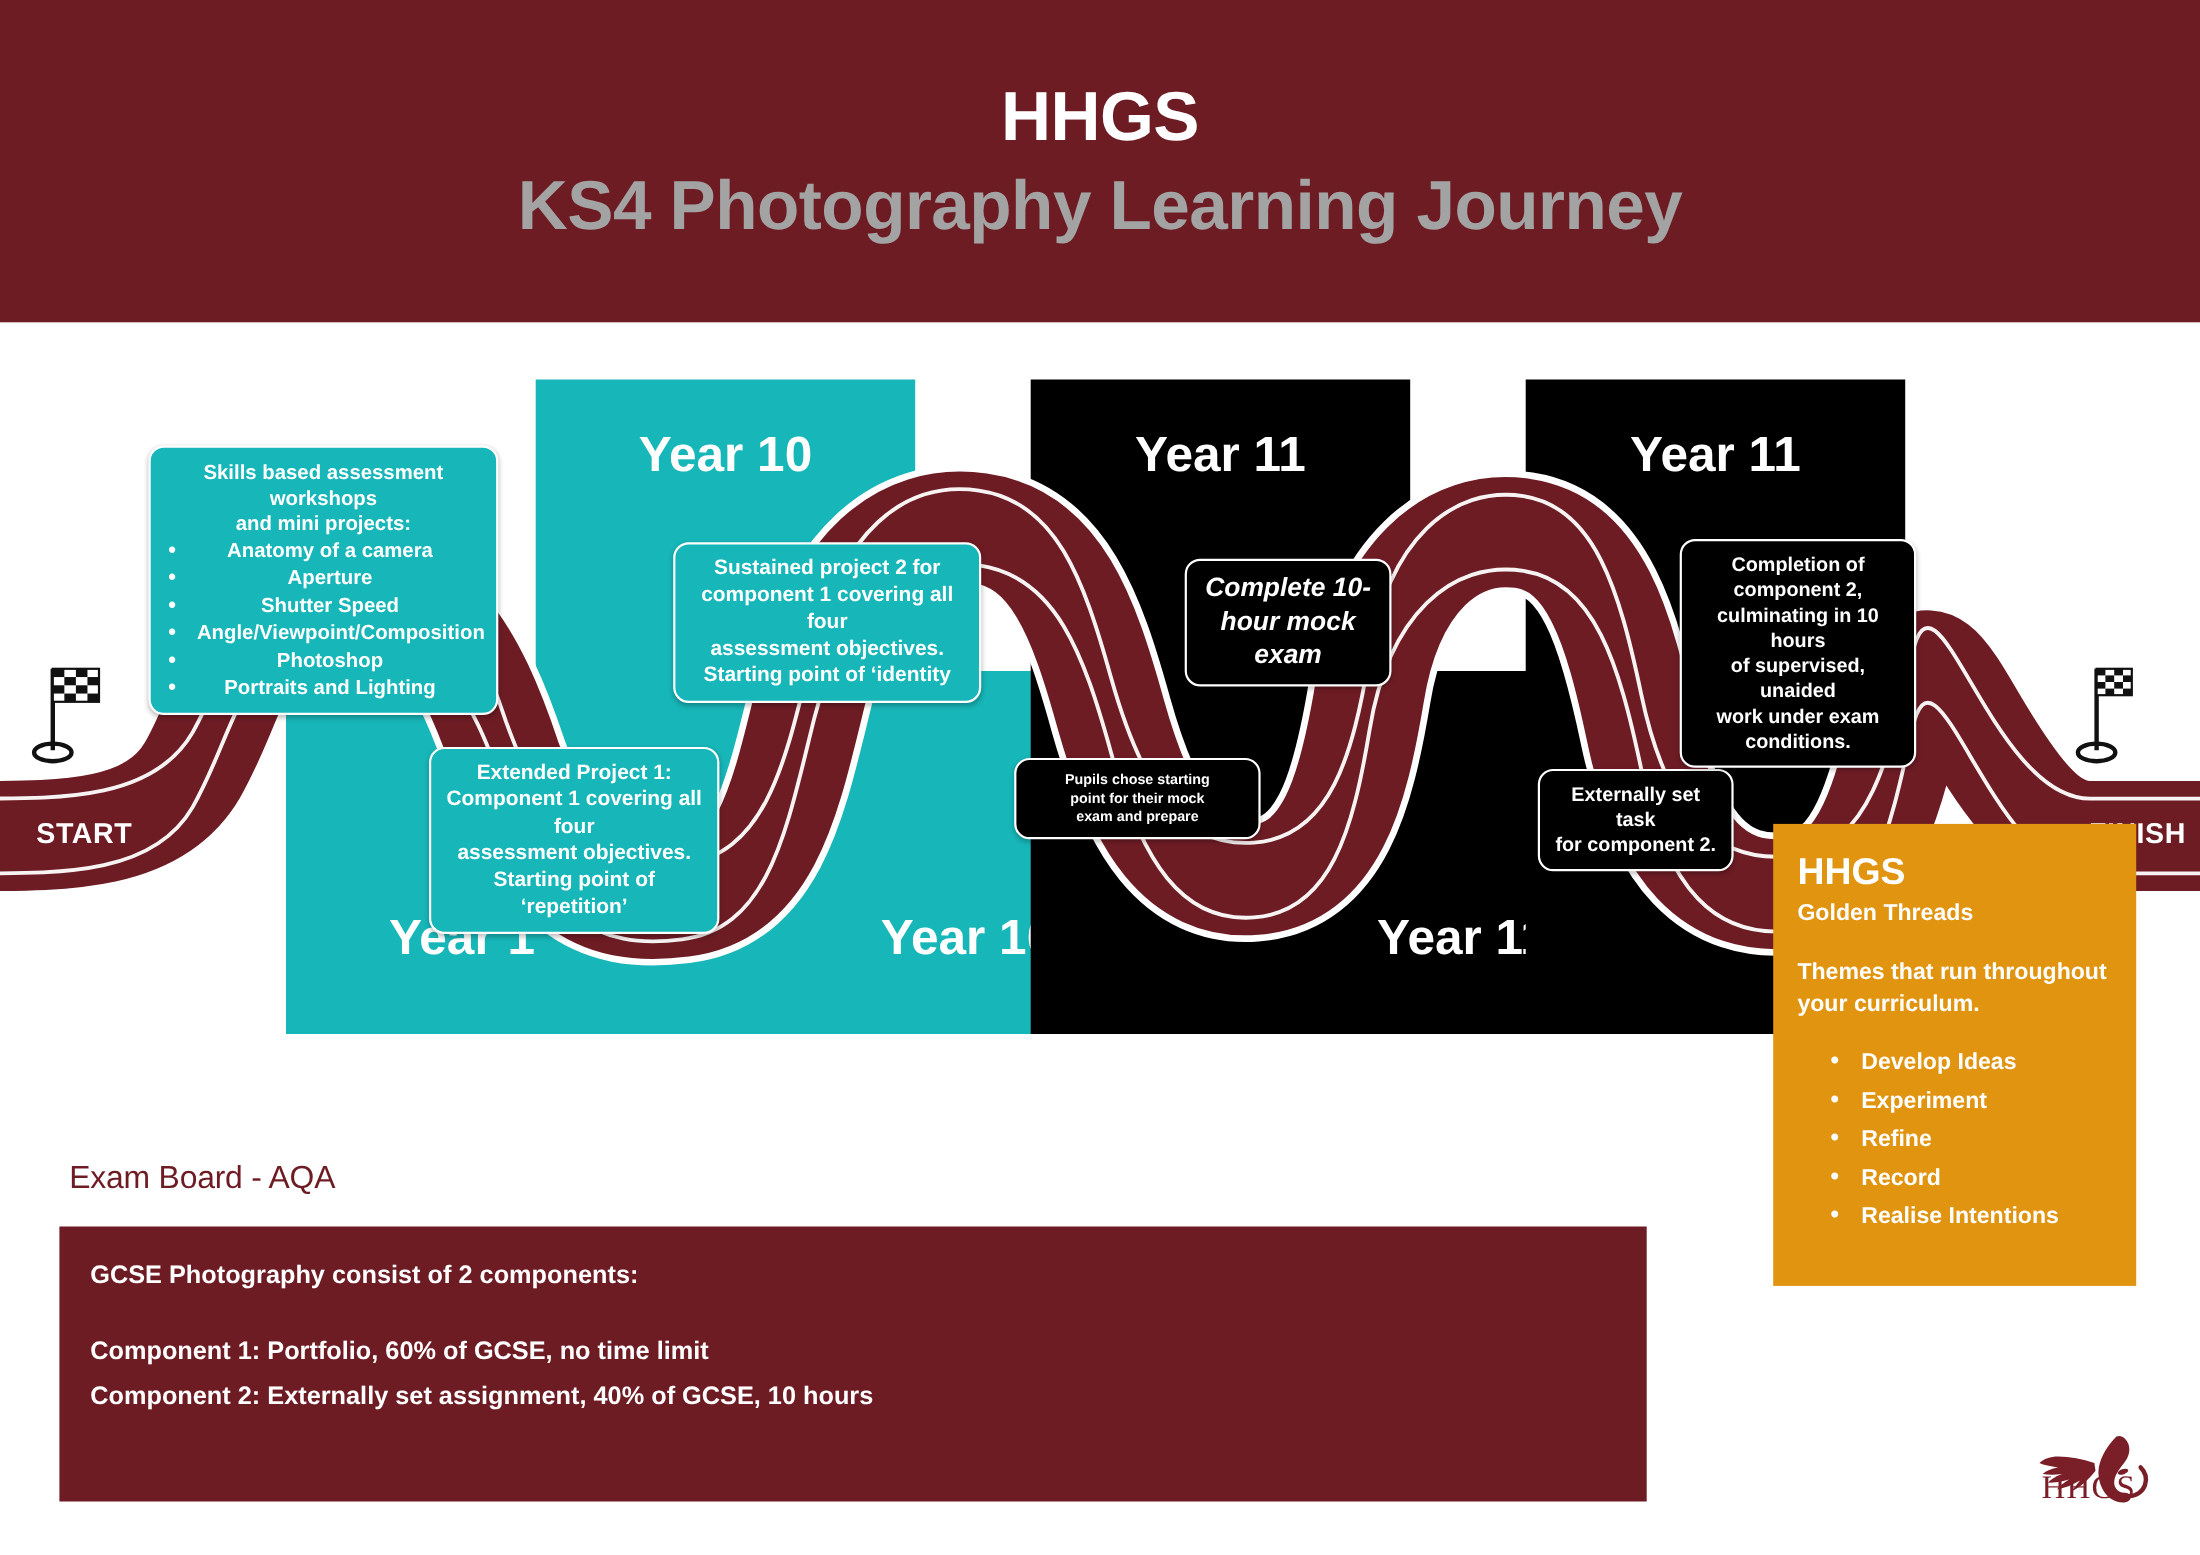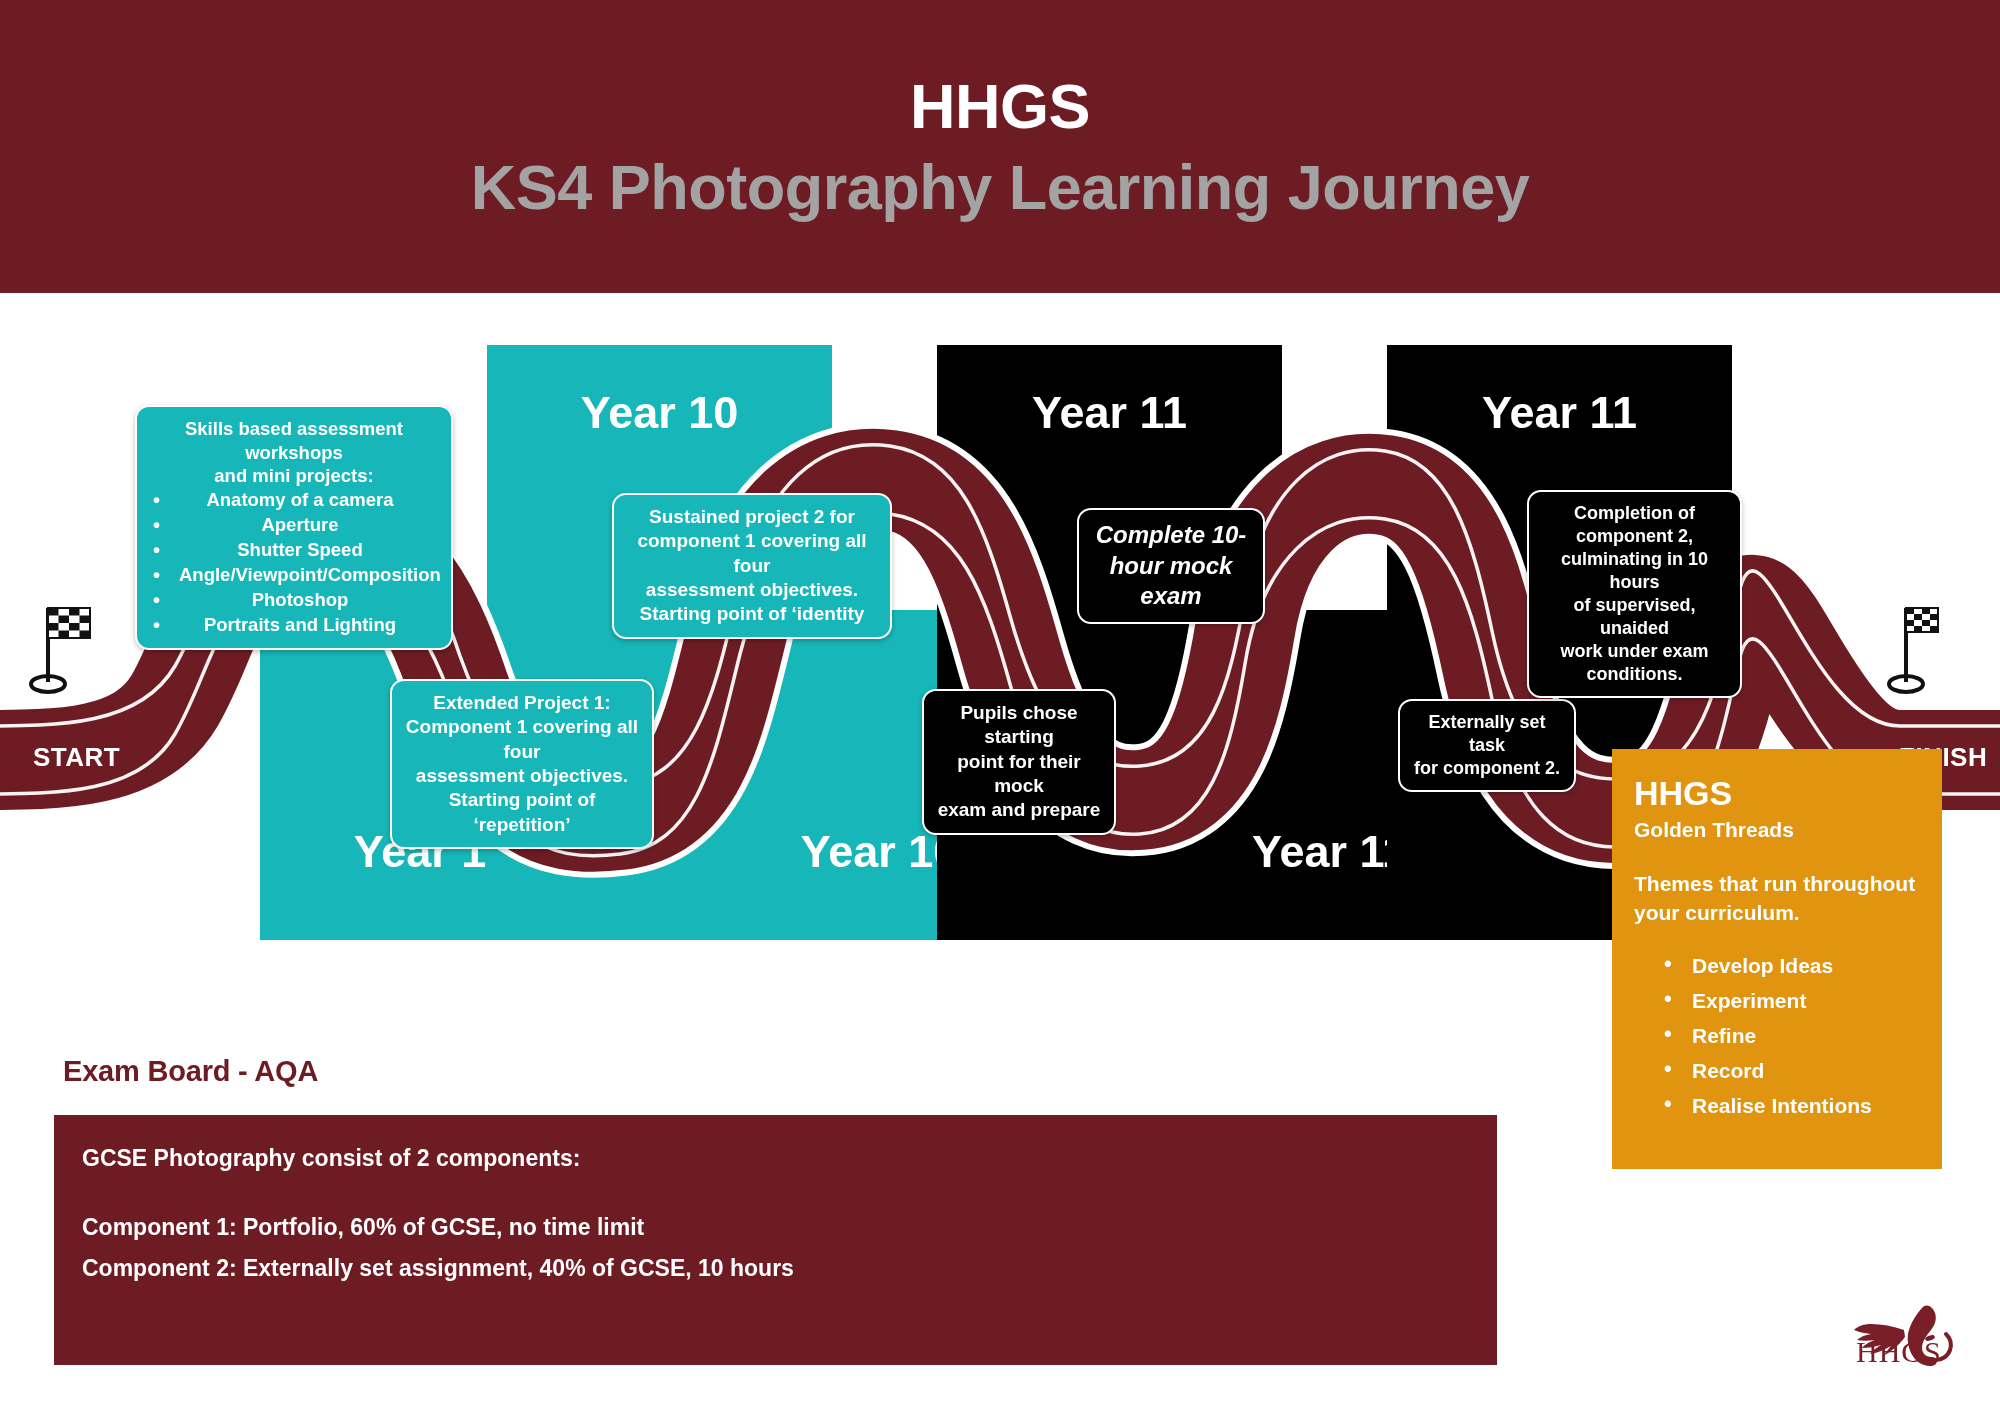--- a/index.html
+++ b/index.html
@@ -147,21 +147,21 @@
   }
   .callout li .btxt {
     flex: 1 1 auto;
     text-align: center;
     padding-right: 18px;
   }
 
   #c-skills       { left: 135px;  top: 405px;  width: 318px;  font-size: 18.5px; }
   #c-extended     { left: 390px;  top: 679px;  width: 264px;  font-size: 19px; }
   #c-sustained    { left: 612px;  top: 493px;  width: 280px;  font-size: 19px; }
-  #c-pupils       { left: 922px;  top: 689px;  width: 194px;  font-size: 19px; }
+  #c-pupils       { left: 922px;  top: 689px;  width: 224px;  font-size: 13px; }
   #c-mock         { left: 1077px; top: 508px;  width: 188px;  font-size: 24px; font-style: italic; }
   #c-comp1        { left: 1213px; top: 601px;  width: 165px;  font-size: 18px; }
   #c-ext-task     { left: 1398px; top: 699px;  width: 178px;  font-size: 18px; }
   #c-comp2        { left: 1527px; top: 490px;  width: 215px;  font-size: 18px; }
 
   
   #golden-panel {
     position: absolute;
     left: 1612px;
     top: 749px;
@@ -210,21 +210,21 @@
     font-size: 22px;
   }
 
   
   #exam-board-title {
     position: absolute;
     left: 63px;
     top: 1055px;
     color: #6E1C24;
     font-size: 29px;
-    font-weight: bold;
+    font-weight: normal;
     letter-spacing: -0.2px;
   }
   #exam-board-box {
     position: absolute;
     left: 54px;
     top: 1115px;
     width: 1443px;
     height: 250px;
     background: #6E1C24;
     color: #ffffff;

